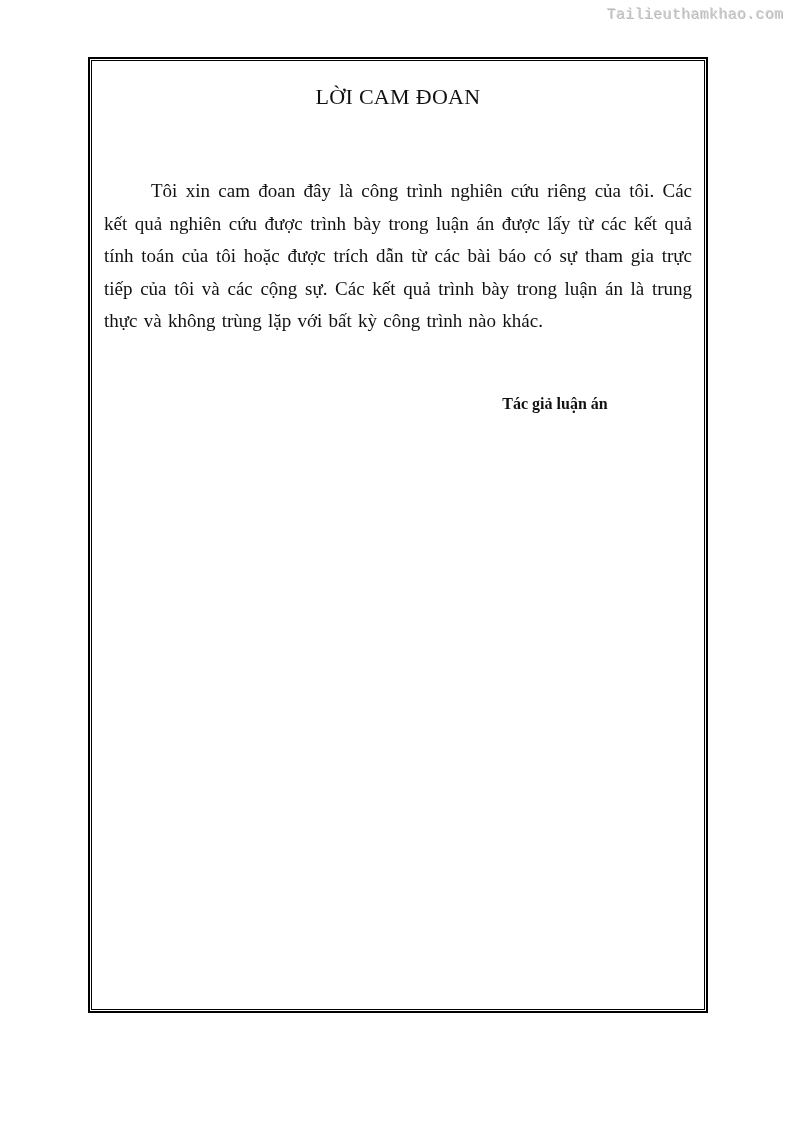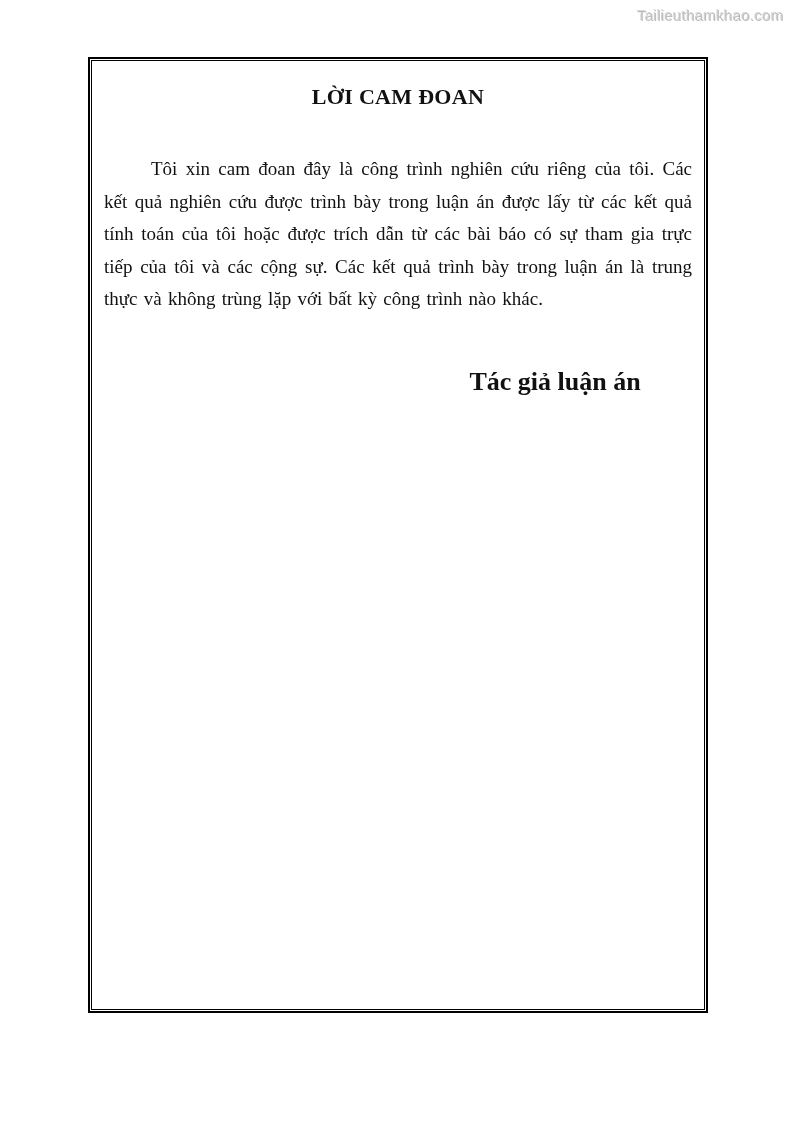--- a/index.html
+++ b/index.html
@@ -17,21 +17,21 @@
     position: relative;
     width: 794px;
     height: 1123px;
     background: #ffffff;
   }
 
   .watermark {
     position: absolute;
     top: 7px;
     right: 10px;
-    font-family: Liberation Sans, sans-serif;
+    font-family: Liberation Mono, monospace;
     font-size: 15px;
     color: #bdbdbd;
     text-shadow: 1px 1px 0 #ffffff, -1px -1px 0 #d6d6d6;
     letter-spacing: 0.3px;
   }
 
   
   .frame {
     position: absolute;
     left: 88px;
@@ -46,44 +46,44 @@
     width: 100%;
     height: 100%;
     border: 1px solid #000000;
     padding: 0 12px;
   }
 
   .doc-title {
     margin-top: 22px;
     text-align: center;
     font-size: 22px;
-    font-weight: bold;
+    font-weight: normal;
     line-height: 28px;
     letter-spacing: 0.3px;
   }
 
   .doc-paragraph {
-    margin-top: 42px;
+    margin-top: 64px;
     font-size: 19px;
     line-height: 32.5px;
     text-align: justify;
     text-indent: 47px;
     word-spacing: 1.5px;
   }
 
   .signature-block {
     width: 240px;
     margin-left: auto;
     margin-right: 17px;
     text-align: center;
   }
 
   .signature-role {
     margin-top: 53px;
-    font-size: 26px;
+    font-size: 16px;
     font-weight: bold;
     line-height: 26px;
   }
 
   .signature-name {
     margin-top: 66px;
     font-size: 19.5px;
     line-height: 26px;
   }
 </style>

